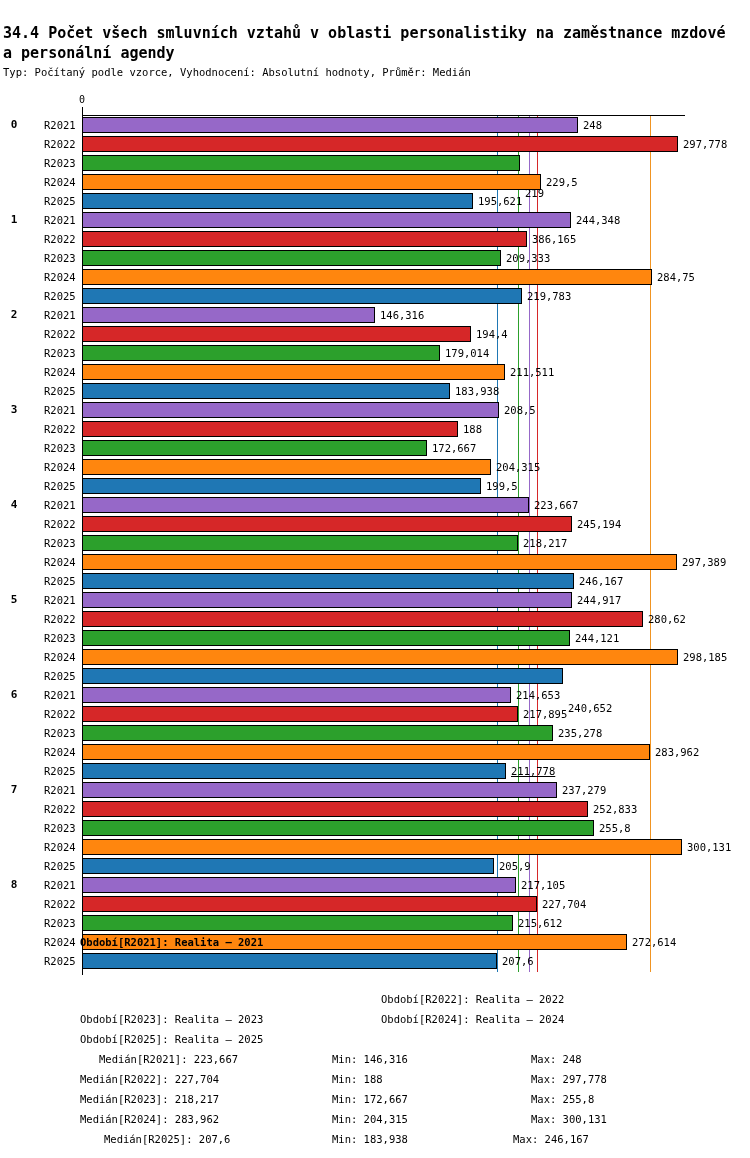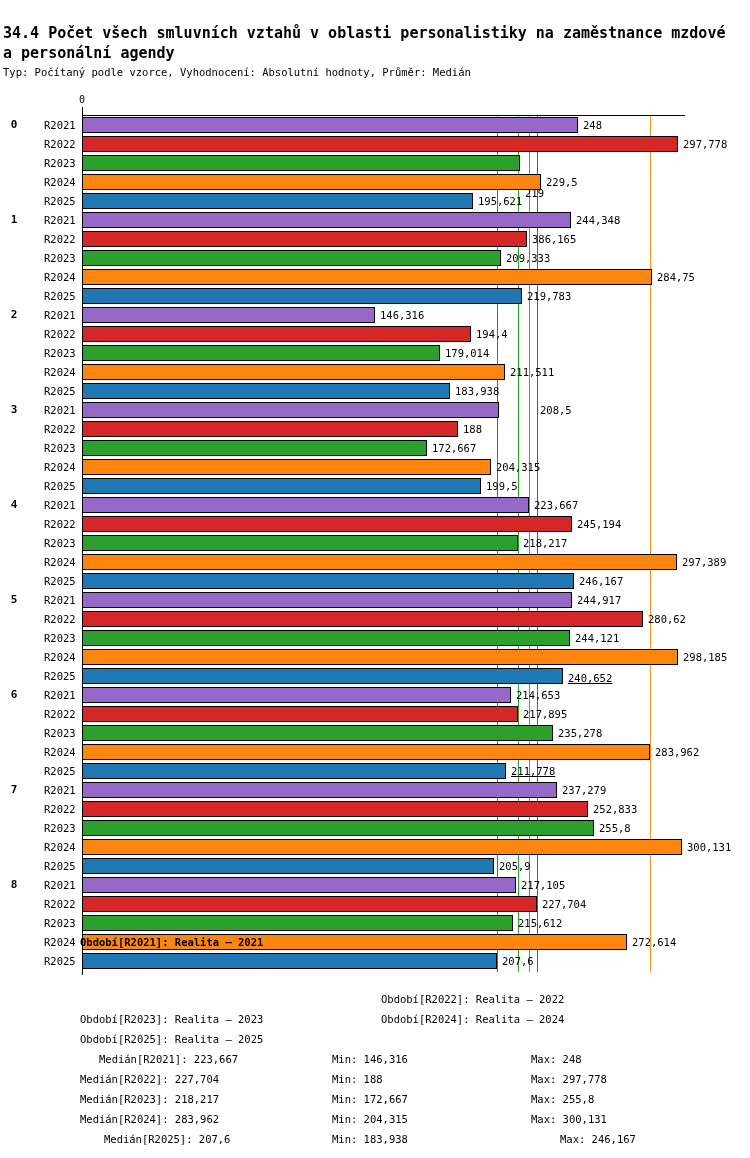--- a/index.html
+++ b/index.html
@@ -70,21 +70,21 @@
       <div style="left: 445px; top: 347px; z-index: 3;">179,014</div>
       <div style="left: 44px; top: 366px; z-index: 3;">R2024</div>
       <div style="left: 82px; top: 364px; width: 423px; height: 16px; background: rgb(255, 134, 14); border: 1px solid rgb(0, 0, 0); box-sizing: border-box; z-index: 1;"></div>
       <div style="left: 510px; top: 366px; z-index: 3;">211,511</div>
       <div style="left: 44px; top: 385px; z-index: 3;">R2025</div>
       <div style="left: 82px; top: 383px; width: 368px; height: 16px; background: rgb(31, 119, 180); border: 1px solid rgb(0, 0, 0); box-sizing: border-box; z-index: 1;"></div>
       <div style="left: 455px; top: 385px; z-index: 3;">183,938</div>
       <div style="left: 6px; top: 404px; width: 16px; text-align: center; font-weight: bold; font-size: 11px; z-index: 3;">3</div>
       <div style="left: 44px; top: 404px; z-index: 3;">R2021</div>
       <div style="left: 82px; top: 402px; width: 417px; height: 16px; background: rgb(150, 104, 200); border: 1px solid rgb(0, 0, 0); box-sizing: border-box; z-index: 1;"></div>
-      <div style="left: 504px; top: 404px; z-index: 3; margin-left: 36px;">208,5</div>
+      <div style="left: 504px; top: 404px; z-index: 3;">208,5</div>
       <div style="left: 44px; top: 423px; z-index: 3;">R2022</div>
       <div style="left: 82px; top: 421px; width: 376px; height: 16px; background: rgb(214, 39, 40); border: 1px solid rgb(0, 0, 0); box-sizing: border-box; z-index: 1;"></div>
       <div style="left: 463px; top: 423px; z-index: 3;">188</div>
       <div style="left: 44px; top: 442px; z-index: 3;">R2023</div>
       <div style="left: 82px; top: 440px; width: 345px; height: 16px; background: rgb(44, 160, 44); border: 1px solid rgb(0, 0, 0); box-sizing: border-box; z-index: 1;"></div>
       <div style="left: 432px; top: 442px; z-index: 3;">172,667</div>
       <div style="left: 44px; top: 461px; z-index: 3;">R2024</div>
       <div style="left: 82px; top: 459px; width: 409px; height: 16px; background: rgb(255, 134, 14); border: 1px solid rgb(0, 0, 0); box-sizing: border-box; z-index: 1;"></div>
       <div style="left: 496px; top: 461px; z-index: 3;">204,315</div>
       <div style="left: 44px; top: 480px; z-index: 3;">R2025</div>
@@ -114,21 +114,21 @@
       <div style="left: 82px; top: 611px; width: 561px; height: 16px; background: rgb(214, 39, 40); border: 1px solid rgb(0, 0, 0); box-sizing: border-box; z-index: 1;"></div>
       <div style="left: 648px; top: 613px; z-index: 3;">280,62</div>
       <div style="left: 44px; top: 632px; z-index: 3;">R2023</div>
       <div style="left: 82px; top: 630px; width: 488px; height: 16px; background: rgb(44, 160, 44); border: 1px solid rgb(0, 0, 0); box-sizing: border-box; z-index: 1;"></div>
       <div style="left: 575px; top: 632px; z-index: 3;">244,121</div>
       <div style="left: 44px; top: 651px; z-index: 3;">R2024</div>
       <div style="left: 82px; top: 649px; width: 596px; height: 16px; background: rgb(255, 134, 14); border: 1px solid rgb(0, 0, 0); box-sizing: border-box; z-index: 1;"></div>
       <div style="left: 683px; top: 651px; z-index: 3;">298,185</div>
       <div style="left: 44px; top: 670px; z-index: 3;">R2025</div>
       <div style="left: 82px; top: 668px; width: 481px; height: 16px; background: rgb(31, 119, 180); border: 1px solid rgb(0, 0, 0); box-sizing: border-box; z-index: 1;"></div>
-      <div style="left: 568px; top: 672px; z-index: 3; text-decoration: underline;">240,652</div>
+      <div style="left: 568px; top: 702px; z-index: 3;">240,652</div>
       <div style="left: 6px; top: 689px; width: 16px; text-align: center; font-weight: bold; font-size: 11px; z-index: 3;">6</div>
       <div style="left: 44px; top: 689px; z-index: 3;">R2021</div>
       <div style="left: 82px; top: 687px; width: 429px; height: 16px; background: rgb(150, 104, 200); border: 1px solid rgb(0, 0, 0); box-sizing: border-box; z-index: 1;"></div>
       <div style="left: 516px; top: 689px; z-index: 3;">214,653</div>
       <div style="left: 44px; top: 708px; z-index: 3;">R2022</div>
       <div style="left: 82px; top: 706px; width: 436px; height: 16px; background: rgb(214, 39, 40); border: 1px solid rgb(0, 0, 0); box-sizing: border-box; z-index: 1;"></div>
       <div style="left: 523px; top: 708px; z-index: 3;">217,895</div>
       <div style="left: 44px; top: 727px; z-index: 3;">R2023</div>
       <div style="left: 82px; top: 725px; width: 471px; height: 16px; background: rgb(44, 160, 44); border: 1px solid rgb(0, 0, 0); box-sizing: border-box; z-index: 1;"></div>
       <div style="left: 558px; top: 727px; z-index: 3;">235,278</div>
@@ -182,15 +182,15 @@
       <div style="left: 332px; top: 1073px; z-index: 3;">Min: 188</div>
       <div style="left: 531px; top: 1073px; z-index: 3;">Max: 297,778</div>
       <div style="left: 80px; top: 1093px; z-index: 3;">Medián[R2023]: 218,217</div>
       <div style="left: 332px; top: 1093px; z-index: 3;">Min: 172,667</div>
       <div style="left: 531px; top: 1093px; z-index: 3;">Max: 255,8</div>
       <div style="left: 80px; top: 1113px; z-index: 3;">Medián[R2024]: 283,962</div>
       <div style="left: 332px; top: 1113px; z-index: 3;">Min: 204,315</div>
       <div style="left: 531px; top: 1113px; z-index: 3;">Max: 300,131</div>
       <div style="left: 80px; top: 1133px; z-index: 3; margin-left: 24px;">Medián[R2025]: 207,6</div>
       <div style="left: 332px; top: 1133px; z-index: 3;">Min: 183,938</div>
-      <div style="left: 560px; top: 1133px; z-index: 3;">Max: 246,167</div>
+      <div style="left: 513px; top: 1133px; z-index: 3;">Max: 246,167</div>
     </div>
 </div>
 
 </body></html>

